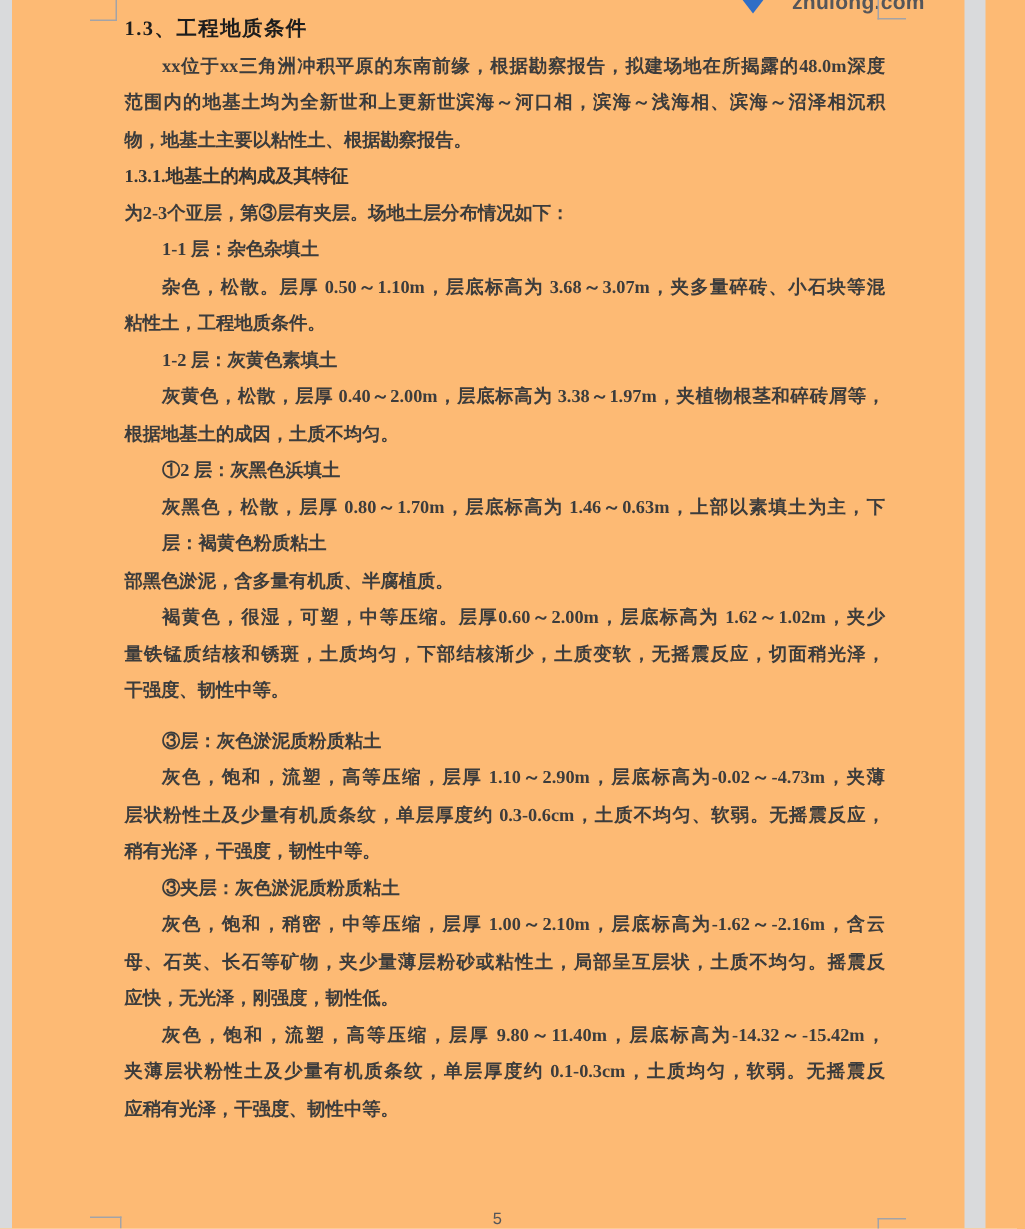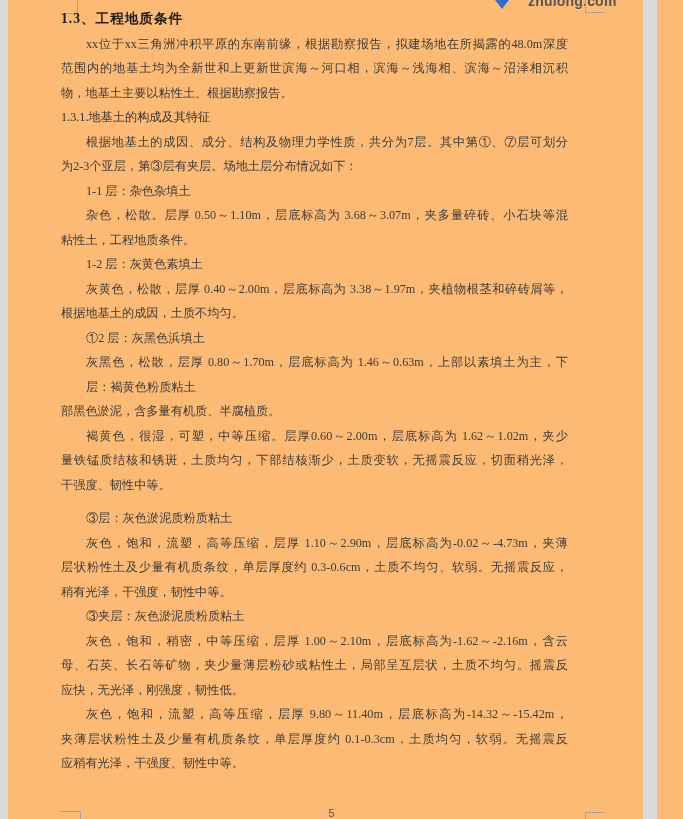--- a/index.html
+++ b/index.html
@@ -26,25 +26,25 @@
 
   
   .mark{position:absolute;}
   .mark-tl{left:60px;top:0;width:17px;height:13px;border-right:1px solid #a3a3a7;border-bottom:1px solid #a3a3a7;}
   .mark-tr{left:585px;top:0;width:18px;height:12px;border-left:1px solid #a3a3a7;border-bottom:1px solid #a3a3a7;}
   .mark-bl{left:60px;top:811px;width:20px;height:7px;border-right:1px solid #a3a3a7;border-top:1px solid #a3a3a7;}
   .mark-br{left:585px;top:812px;width:18px;height:7px;border-left:1px solid #a3a3a7;border-top:1px solid #a3a3a7;}
 
   
   .content{
-    position:absolute;left:61px;top:7px;width:507px;
+    position:absolute;left:83px;top:7px;width:507px;
     font-size:12.2px;color:#3c3c3c;
   }
   .line{
-    height:24.5px;line-height:24.5px;white-space:nowrap;overflow:visible;
+    height:24.5px;line-height:24.5px;white-space:nowrap;overflow:visible;font-weight:bold;
   }
   .line.h1{font-weight:bold;color:#1d1d1d;font-size:13.6px;letter-spacing:1px;}
   .line.h2{color:#333;}
   .line.sub,.line.first{padding-left:25px;}
   .line.j{white-space:normal;text-align:justify;text-align-last:justify;}
   .line.gap{margin-top:9px;}
 
   .page-number{
     position:absolute;left:78px;top:807px;width:507px;text-align:center;
     font-size:11px;color:#55565a;font-family:"Liberation Sans","DejaVu Sans",sans-serif;
@@ -71,21 +71,20 @@
   <div class="mark mark-tr"></div>
   <div class="mark mark-bl"></div>
   <div class="mark mark-br"></div>
 
   <div class="content" id="content">
       <div class="line h1">1.3、工程地质条件</div>
       <div class="line first j">xx位于xx三角洲冲积平原的东南前缘，根据勘察报告，拟建场地在所揭露的48.0m深度</div>
       <div class="line cont j">范围内的地基土均为全新世和上更新世滨海～河口相，滨海～浅海相、滨海～沼泽相沉积</div>
       <div class="line cont">物，地基土主要以粘性土、根据勘察报告。</div>
       <div class="line h2">1.3.1.地基土的构成及其特征</div>
-      <div class="line first j">根据地基土的成因、成分、结构及物理力学性质，共分为7层。其中第①、⑦层可划分</div>
       <div class="line cont">为2-3个亚层，第③层有夹层。场地土层分布情况如下：</div>
       <div class="line sub">1-1 层：杂色杂填土</div>
       <div class="line first j">杂色，松散。层厚 0.50～1.10m，层底标高为 3.68～3.07m，夹多量碎砖、小石块等混</div>
       <div class="line cont">粘性土，工程地质条件。</div>
       <div class="line sub">1-2 层：灰黄色素填土</div>
       <div class="line first j">灰黄色，松散，层厚 0.40～2.00m，层底标高为 3.38～1.97m，夹植物根茎和碎砖屑等，</div>
       <div class="line cont">根据地基土的成因，土质不均匀。</div>
       <div class="line sub">①2 层：灰黑色浜填土</div>
       <div class="line first j">灰黑色，松散，层厚 0.80～1.70m，层底标高为 1.46～0.63m，上部以素填土为主，下</div>
       <div class="line sub">层：褐黄色粉质粘土</div>

